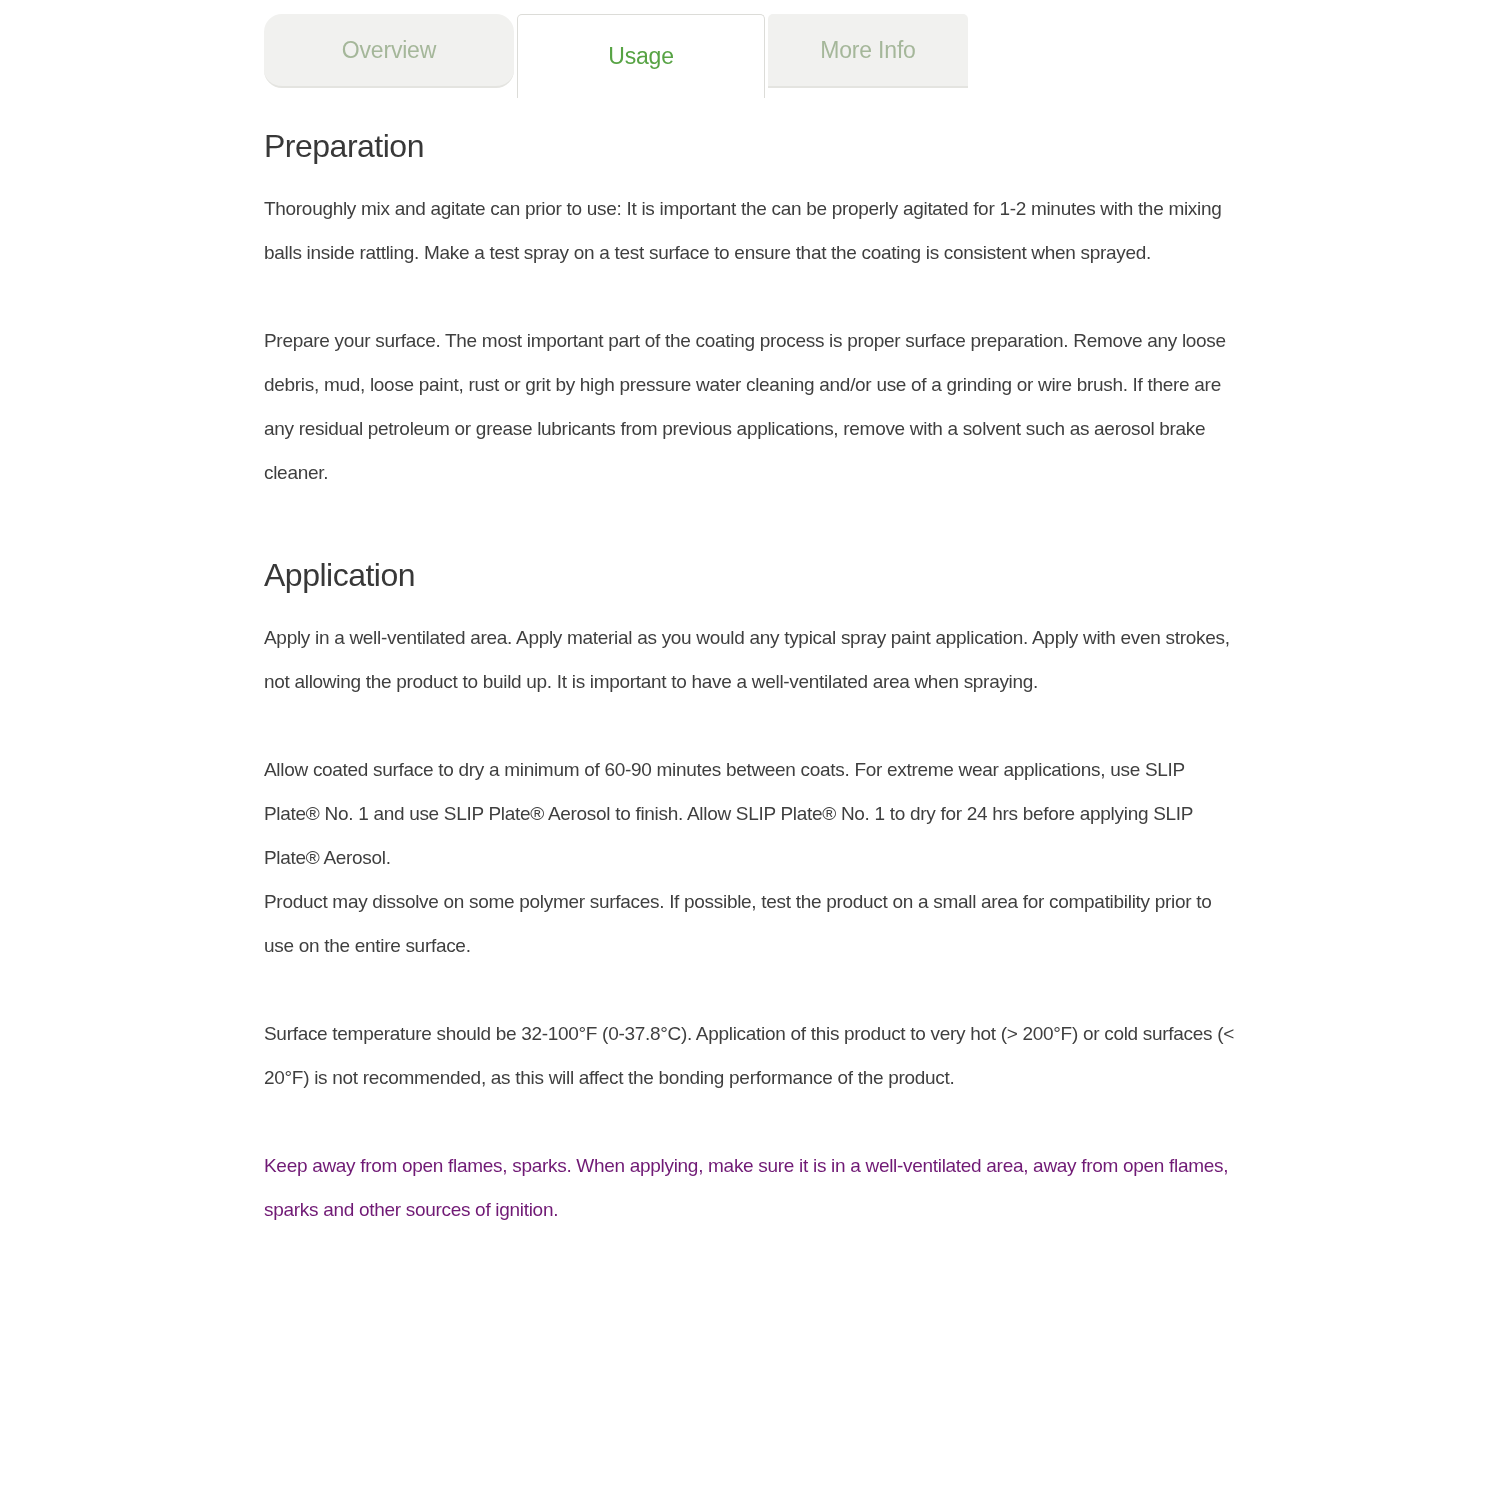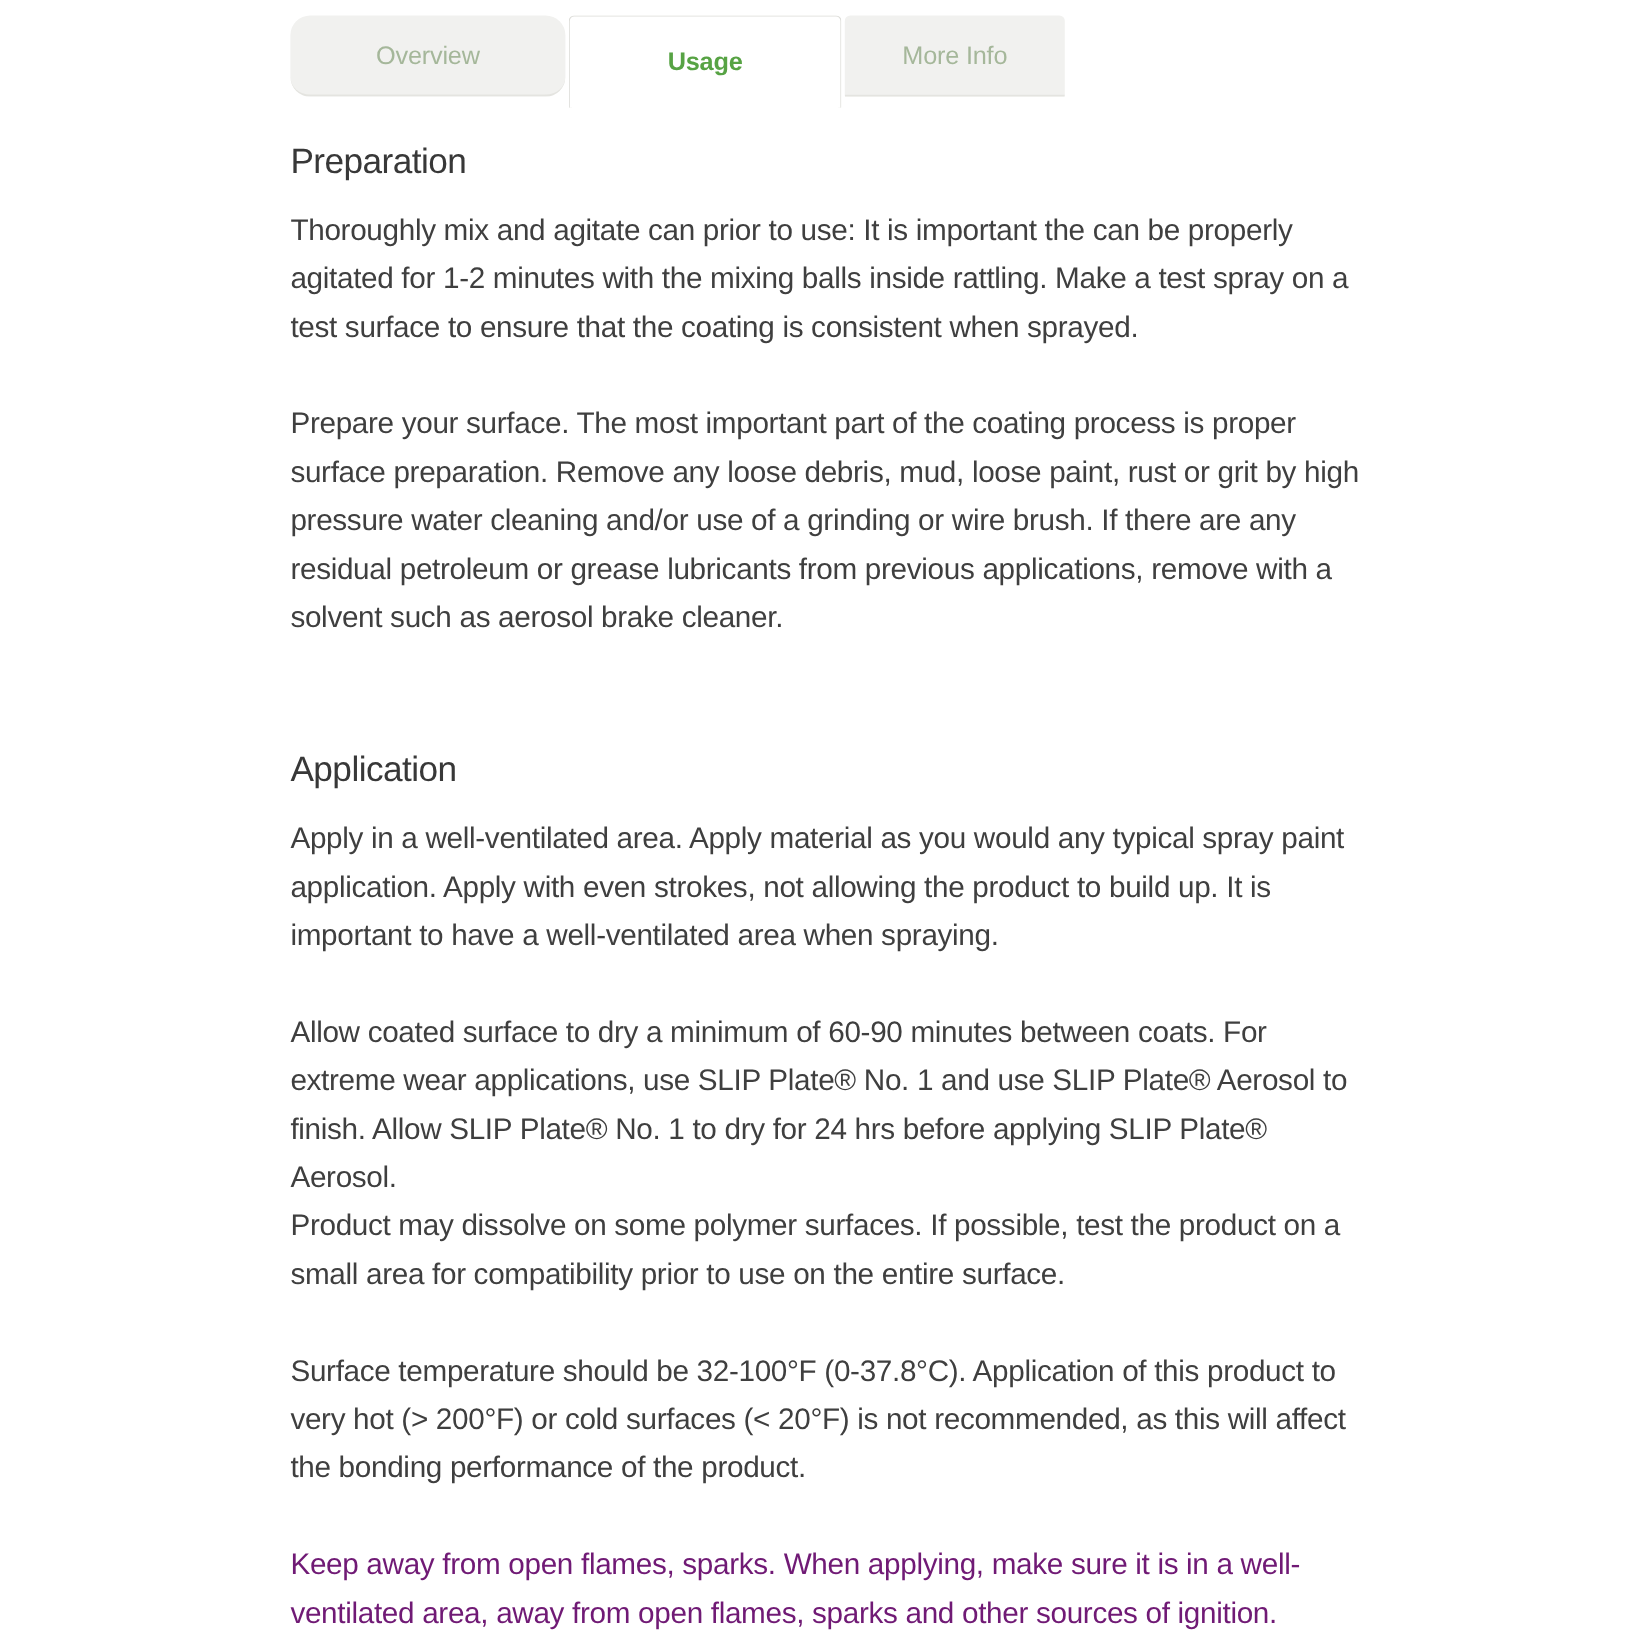--- a/index.html
+++ b/index.html
@@ -28,45 +28,45 @@
     display: flex;
     align-items: center;
     justify-content: center;
     font-size: 23px;
     color: #a5b79a;
     cursor: pointer;
     letter-spacing: -0.2px;
   }
   .tab-overview { width: 250px; border-radius: 18px; }
   .tab-characteristics { width: 303px; }
-  .tab-usage { width: 248px; font-weight: bold; }
+  .tab-usage { width: 248px; }
   .tab-moreinfo { width: 200px; }
   .tab.active {
     background: #ffffff;
     border: 1px solid #dcdcd8;
     border-bottom: none;
     height: 84px;
     color: #57a344;
   }
   .content {
     margin: 30px 0 0 264px;
     width: 974px;
   }
   h2 {
     font-size: 32px;
     font-weight: 400;
     color: #383838;
     margin: 0 0 22px 0;
     letter-spacing: -0.5px;
   }
   h2.spaced {
-    margin-top: 98px;
+    margin-top: 62px;
   }
   p {
-    font-size: 27px;
+    font-size: 19px;
     line-height: 44px;
     color: #3f3f3f;
     margin: 0 0 44px 0;
     letter-spacing: -0.3px;
   }
   p.tight-bottom { margin-bottom: 0; }
   p.warning {
     color: #701a75;
     margin-bottom: 0;
   }

